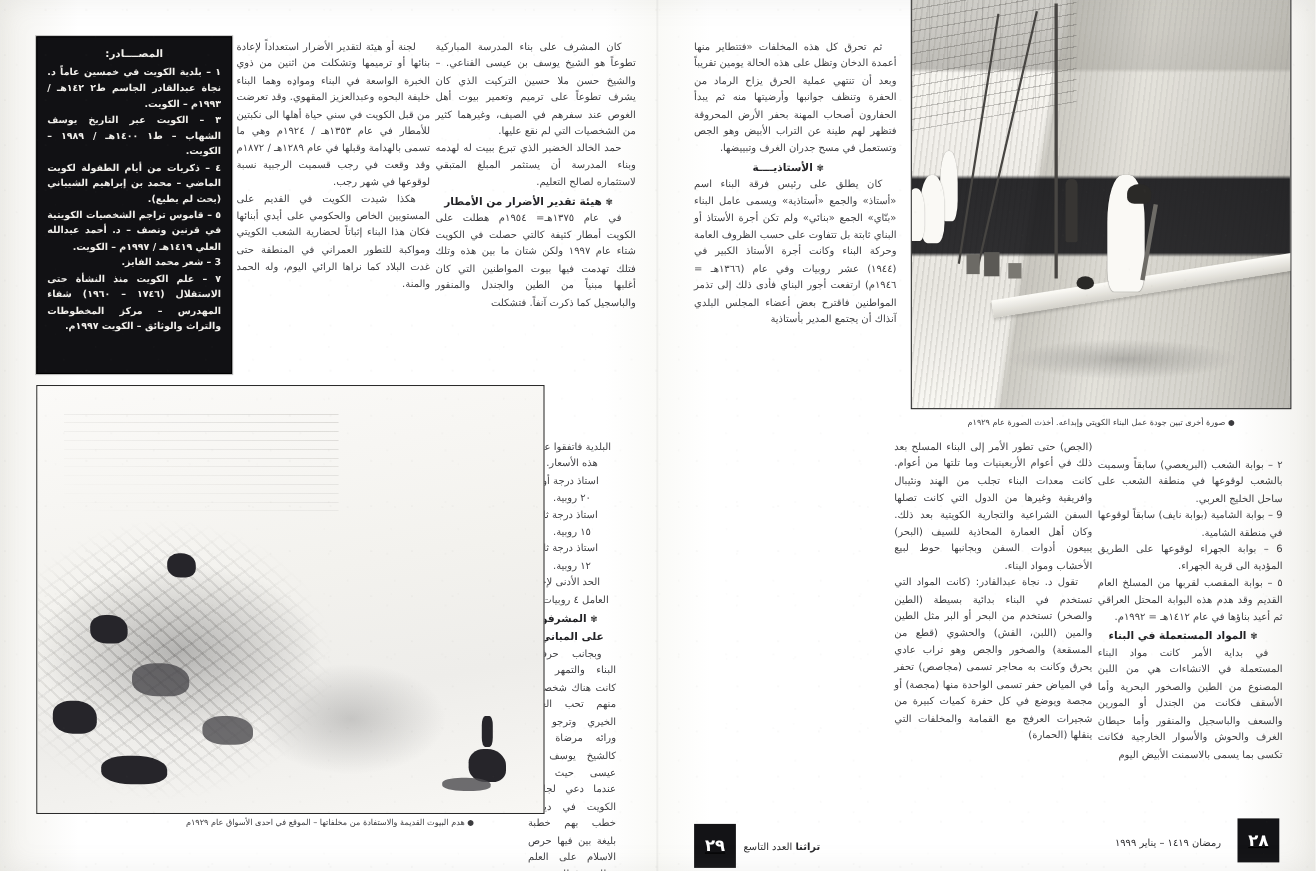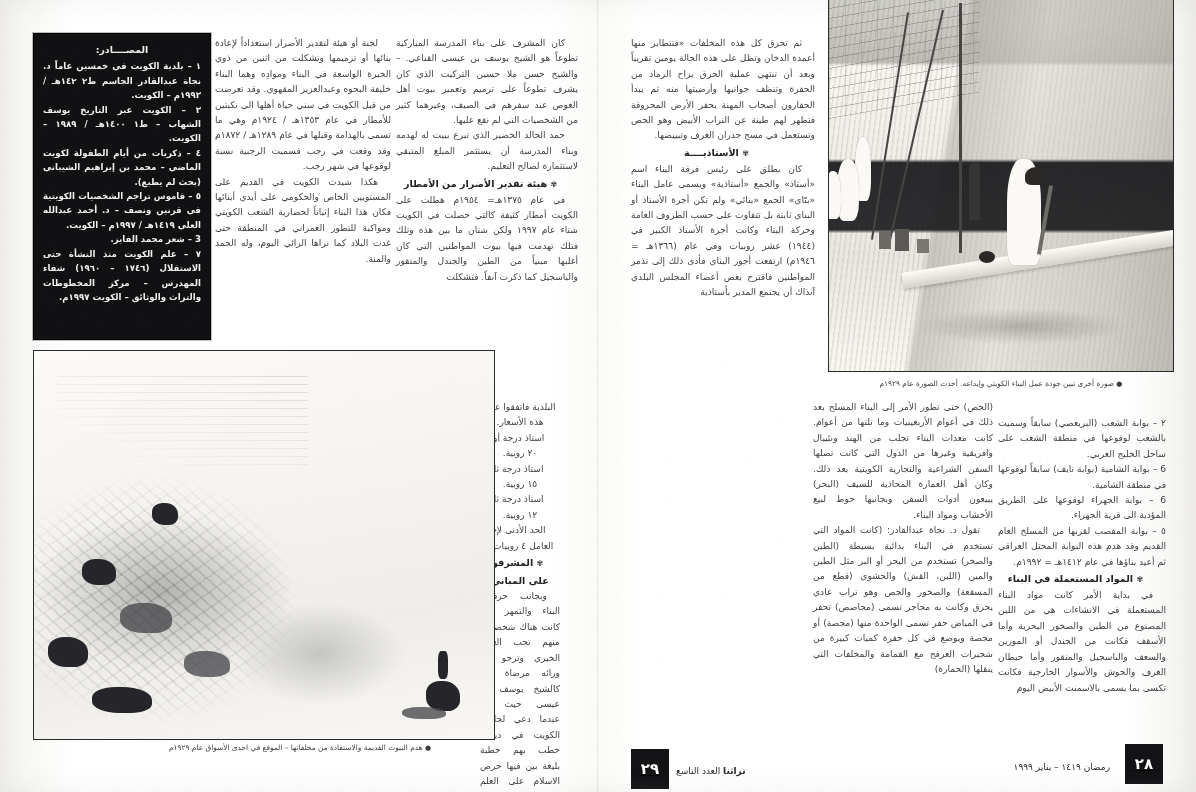--- a/index.html
+++ b/index.html
@@ -266,21 +266,21 @@
       <p>كان يطلق على رئيس فرقة البناء اسم «أستاذ» والجمع «أستاذية» ويسمى عامل البناء «بنّاي» الجمع «بنائي» ولم تكن أجرة الأستاذ أو البناي ثابتة بل تتفاوت على حسب الظروف العامة وحركة البناء وكانت أجرة الأستاذ الكبير في (١٩٤٤) عشر روبيات وفي عام (١٣٦٦هـ = ١٩٤٦م) ارتفعت أجور البناي فأدى ذلك إلى تذمر المواطنين فاقترح بعض أعضاء المجلس البلدي آنذاك أن يجتمع المدير بأستاذية</p>
     </div>
 
     <div class="col" style="left:215px;top:400px;width:180px;height:340px;">
       <p class="noind">(الجص) حتى تطور الأمر إلى البناء المسلح بعد ذلك في أعوام الأربعينيات وما تلتها من أعوام. كانت معدات البناء تجلب من الهند ونئيبال وافريقية وغيرها من الدول التي كانت تصلها السفن الشراعية والتجارية الكويتية بعد ذلك. وكان أهل العمارة المحاذية للسيف (البحر) يبيعون أدوات السفن وبجانبها حوط لبيع الأخشاب ومواد البناء.</p>
       <p>تقول د. نجاة عبدالقادر: (كانت المواد التي تستخدم في البناء بدائية بسيطة (الطين والصخر) تستخدم من البحر أو البر مثل الطين والمين (اللبن، القش) والحشوي (قطع من المسقعة) والصخور والجص وهو تراب عادي يحرق وكانت به محاجر تسمى (مجاصص) تحفر في المياض حفر تسمى الواحدة منها (مجصة) أو مجصة ويوضع في كل حفرة كميات كبيرة من شجيرات العرفج مع القمامة والمخلفات التي ينقلها (الحمارة)</p>
     </div>
 
     <div class="col" style="left:400px;top:384px;width:168px;height:345px;margin-top:32px;">
       <p class="noind">٢ – بوابة الشعب (البريعصي) سابقاً وسميت بالشعب لوقوعها في منطقة الشعب على ساحل الخليج العربي.</p>
-      <p class="noind">6 – بوابة الشامية (بوابة نايف) سابقاً لوقوعها في منطقة الشامية.</p>
+      <p class="noind">9 – بوابة الشامية (بوابة نايف) سابقاً لوقوعها في منطقة الشامية.</p>
       <p class="noind">6 – بوابة الجهراء لوقوعها على الطريق المؤدية الى قرية الجهراء.</p>
       <p class="noind">٥ – بوابة المقصب لقربها من المسلخ العام القديم وقد هدم هذه البوابة المحتل العراقي ثم أعيد بناؤها في عام ١٤١٢هـ = ١٩٩٢م.</p>
       <p class="heading">
         <span class="star">✾</span>
         <span>المواد المستعملة في البناء</span>
       </p>
       <p>في بداية الأمر كانت مواد البناء المستعملة في الانشاءات هي من اللبن المصنوع من الطين والصخور البحرية وأما الأسقف فكانت من الجندل أو المورين والسعف والباسجيل والمنقور وأما حيطان الغرف والحوش والأسوار الخارجية فكانت تكسى بما يسمى بالاسمنت الأبيض اليوم</p>
     </div>
 
     <div class="footer">

